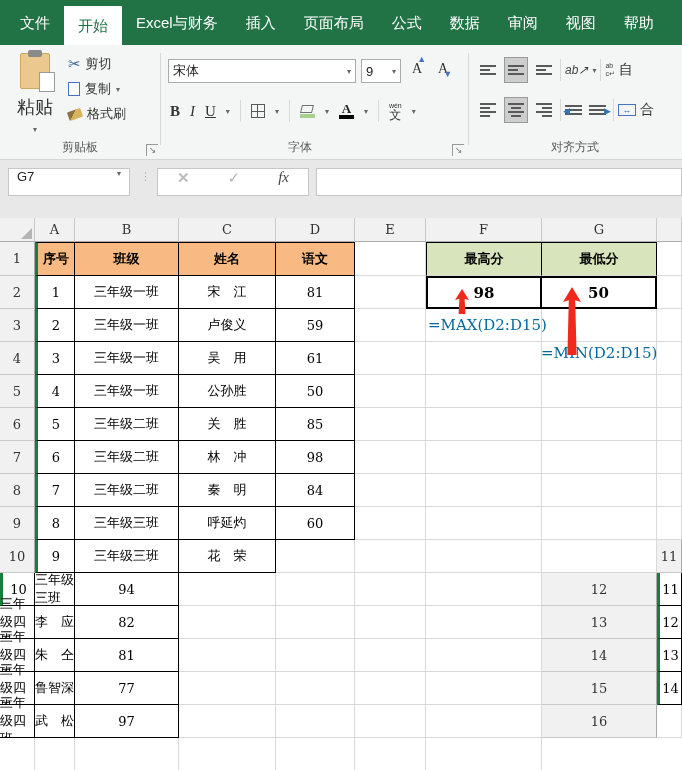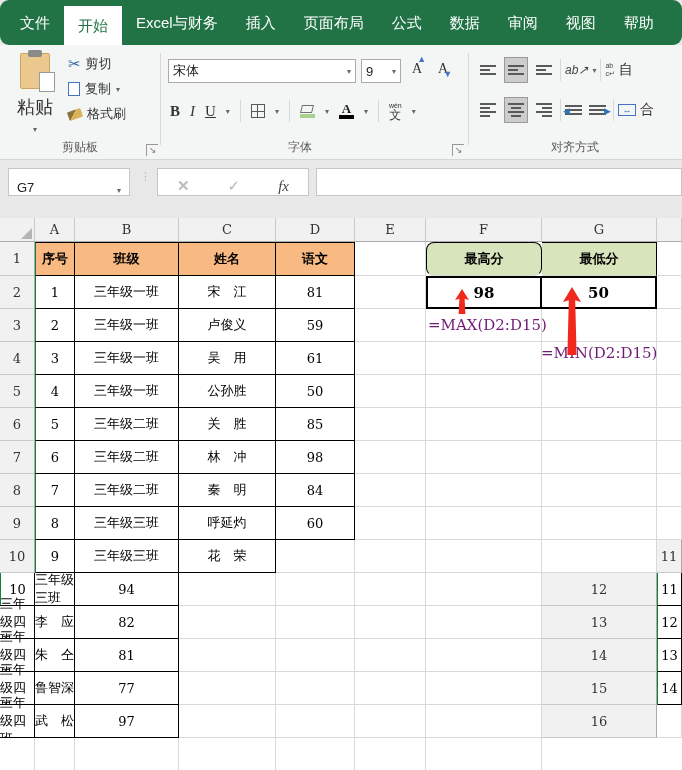--- a/index.html
+++ b/index.html
@@ -2,21 +2,21 @@
 <html><head>
 <meta charset="utf-8">
 <style>
   * { margin:0; padding:0; box-sizing:border-box; }
   html,body { width:682px; height:770px; overflow:hidden; background:#E8E8E8;
               font-family:"Liberation Sans", sans-serif; }
   #stage { position:relative; width:682px; height:770px; }
 
   
   .tabbar { position:absolute; left:0; top:0; width:682px; height:45px;
-            background:#217346; display:flex; align-items:stretch; padding-left:6px;border-radius:9px; }
+            background:#217346; display:flex; align-items:stretch; padding-left:6px; }
   .tab { color:#fff; font-size:15px; line-height:45px; padding:0 14px; cursor:default; white-space:nowrap; }
   .tab.active { background:#fff; color:#217346; margin-top:6px; line-height:39px; }
 
   
   .ribbon { position:absolute; left:0; top:45px; width:682px; height:115px;
             background:#F4F5F5; border-bottom:1px solid #D5D5D5; }
   .vsep { position:absolute; top:8px; height:92px; width:1px; background:#D8D8D8; }
   .grp-label { position:absolute; bottom:3px; font-size:12px; color:#5A5A5A; text-align:center; }
   .launcher { position:absolute; bottom:3px; width:12px; height:12px; font-size:9px; color:#777;
               border-left:1px solid #999; border-top:1px solid #999; line-height:11px; text-align:center; }
@@ -73,21 +73,21 @@
   .bars .w60 { width:60%; } .bars .w100 { width:100%; }
   .orient { font-size:12px; color:#444; font-style:italic; }
   .wrap-ic { font-size:7px; color:#444; line-height:1.1; text-align:left; }
   .cutlabel { font-size:14px; color:#333; }
   .indent-ic { position:relative; width:20px; }
   .indent-ic .arrow { position:absolute; top:1px; font-size:9px; color:#2E75B6; }
   .merge-ic { width:18px; height:12px; border:1px solid #4472C4; color:#2E75B6; font-size:9px; line-height:10px; text-align:center; }
 
   
   .fbar { position:absolute; left:0; top:160px; width:682px; height:45px; background:#E8E8E8; }
-  .fbox { position:absolute; background:#fff; border:1px solid #C6C6C6; height:28px; top:8px; display:flex; align-items:flex-end; }
+  .fbox { position:absolute; background:#fff; border:1px solid #C6C6C6; height:28px; top:8px; display:flex; align-items:flex-start; }
   .namebox { left:8px; width:122px; font-size:13px; color:#222; padding:0 8px; justify-content:space-between; }
   .fdots { position:absolute; left:140px; top:10px; color:#AFAFAF; font-size:11px; letter-spacing:1px; }
   .fbtns { left:157px; width:152px; justify-content:space-around; }
   .fbtn-x { color:#BDBDBD; font-size:15px; font-weight:bold; }
   .fbtn-ck { color:#B5B5B5; font-size:15px; }
   .fbtn-fx { color:#444; font-size:15px; font-family:"Liberation Serif",serif; font-style:italic; }
   .finput { left:316px; width:366px; }
 
   
   #grid { position:absolute; left:0; top:218px; display:grid; background:#fff; }
@@ -95,31 +95,31 @@
              font-family:"DejaVu Serif","Liberation Serif",serif; font-size:13px; color:#333;
              border-right:1px solid #C9C9C9; border-bottom:1px solid #ABABAB; }
   .rh { border-bottom:1px solid #C9C9C9; border-right:1px solid #ABABAB; font-size:13px; }
   .corner { position:relative; }
   .corner::after { content:""; position:absolute; right:2px; bottom:2px;
                    border-left:11px solid transparent; border-bottom:11px solid #B5B5B5; }
   .cell { background:#fff; border-right:1px solid #D9D9D9; border-bottom:1px solid #D9D9D9;
           display:flex; align-items:center; justify-content:center;
           font-family:"DejaVu Serif","Liberation Serif",serif; font-size:13px; color:#000; }
   .tbl { border-right:1px solid #000; border-bottom:1px solid #000; }
-  .tbl-left { border-left:1px solid #15803d; }
+  .tbl-left { border-left:3px solid #15803d; }
   .tbl-top { border-top:1px solid #000; }
   .hdr-orange { background:#F8BA82; font-weight:bold; }
   .g-hdr { background:#D8E4BC; font-weight:bold; border-top:1px solid #000; border-right:1px solid #000; }
-  .g-hdr-f { border-left:1px solid #000;border-radius:8px; }
+  .g-hdr-f { border-left:1px solid #000; }
   .score { font-weight:bold; font-size:15px; border-right:2px solid #000; border-bottom:2px solid #000; border-top:2px solid #000; }
   .score-f { border-left:2px solid #000; }
 
   
   .anno { position:absolute; font-family:"DejaVu Serif","Liberation Serif",serif;
-          font-size:15px; color:#701a75; white-space:nowrap; pointer-events:none; }
+          font-size:15px; color:#0369a1; white-space:nowrap; pointer-events:none; }
   .arrow-svg { position:absolute; pointer-events:none; }
   .arrow-fill { fill:#F1281C; }
 </style>
 </head>
 <body>
 
 <div id="stage">
 
   <div class="tabbar" id="tabbar">
       <div class="tab">文件</div>

